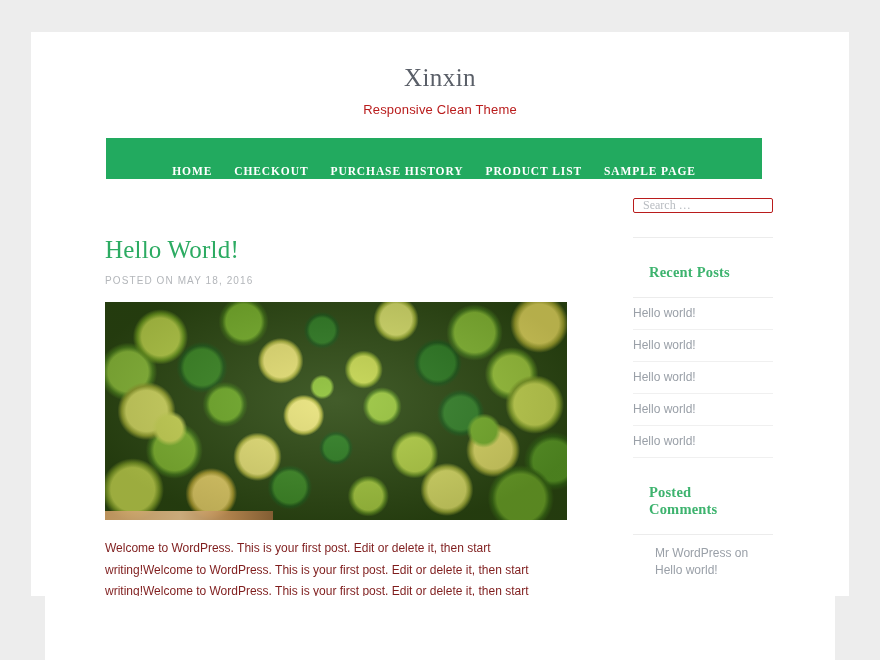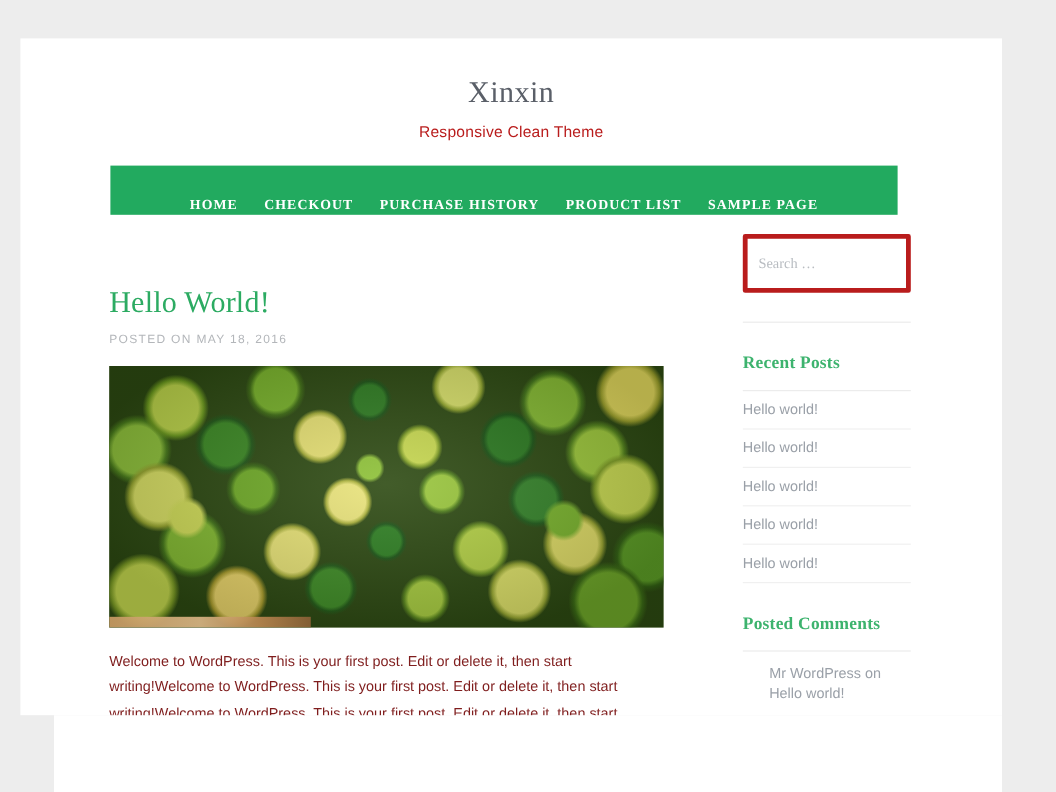--- a/index.html
+++ b/index.html
@@ -10,21 +10,21 @@
     width: 880px;
     height: 660px;
     background: #ededed;
     font-family: "Liberation Sans", sans-serif;
     overflow: hidden;
   }
 
   
   #page {
     position: absolute;
-    left: 17px;
+    left: 31px;
     top: 32px;
     width: 818px;
     height: 564px;
     background: #ffffff;
   }
   #page-lower {
     position: absolute;
     left: 45px;
     top: 596px;
     width: 790px;
@@ -201,40 +201,40 @@
     color: #7f1d1d;
   }
 
   
   .widget {
     margin-bottom: 26px;
   }
   .search-field {
     box-sizing: border-box;
     width: 140px;
-    height: 49px;
+    height: 15px;
     padding: 0 9px;
-    border: 4px solid #b91c1c;
+    border: 1px solid #b91c1c;
     border-radius: 2px;
     background: #ffffff;
     font-family: "Liberation Serif", serif;
     font-size: 12px;
     color: #9aa0a6;
     outline: none;
   }
   .search-field::placeholder {
     color: #b8bcc1;
   }
   .widget-rule {
     height: 1px;
     background: #ececec;
     margin-top: 24px;
   }
   .widget-title {
-    margin: 0;
+    margin: 16px;
     font-family: "Liberation Serif", serif;
     font-size: 14.5px;
     font-weight: bold;
     color: #3db36e;
     letter-spacing: 0.2px;
   }
   .widget-title.muted {
     color: #6f737a;
     font-weight: normal;
   }

